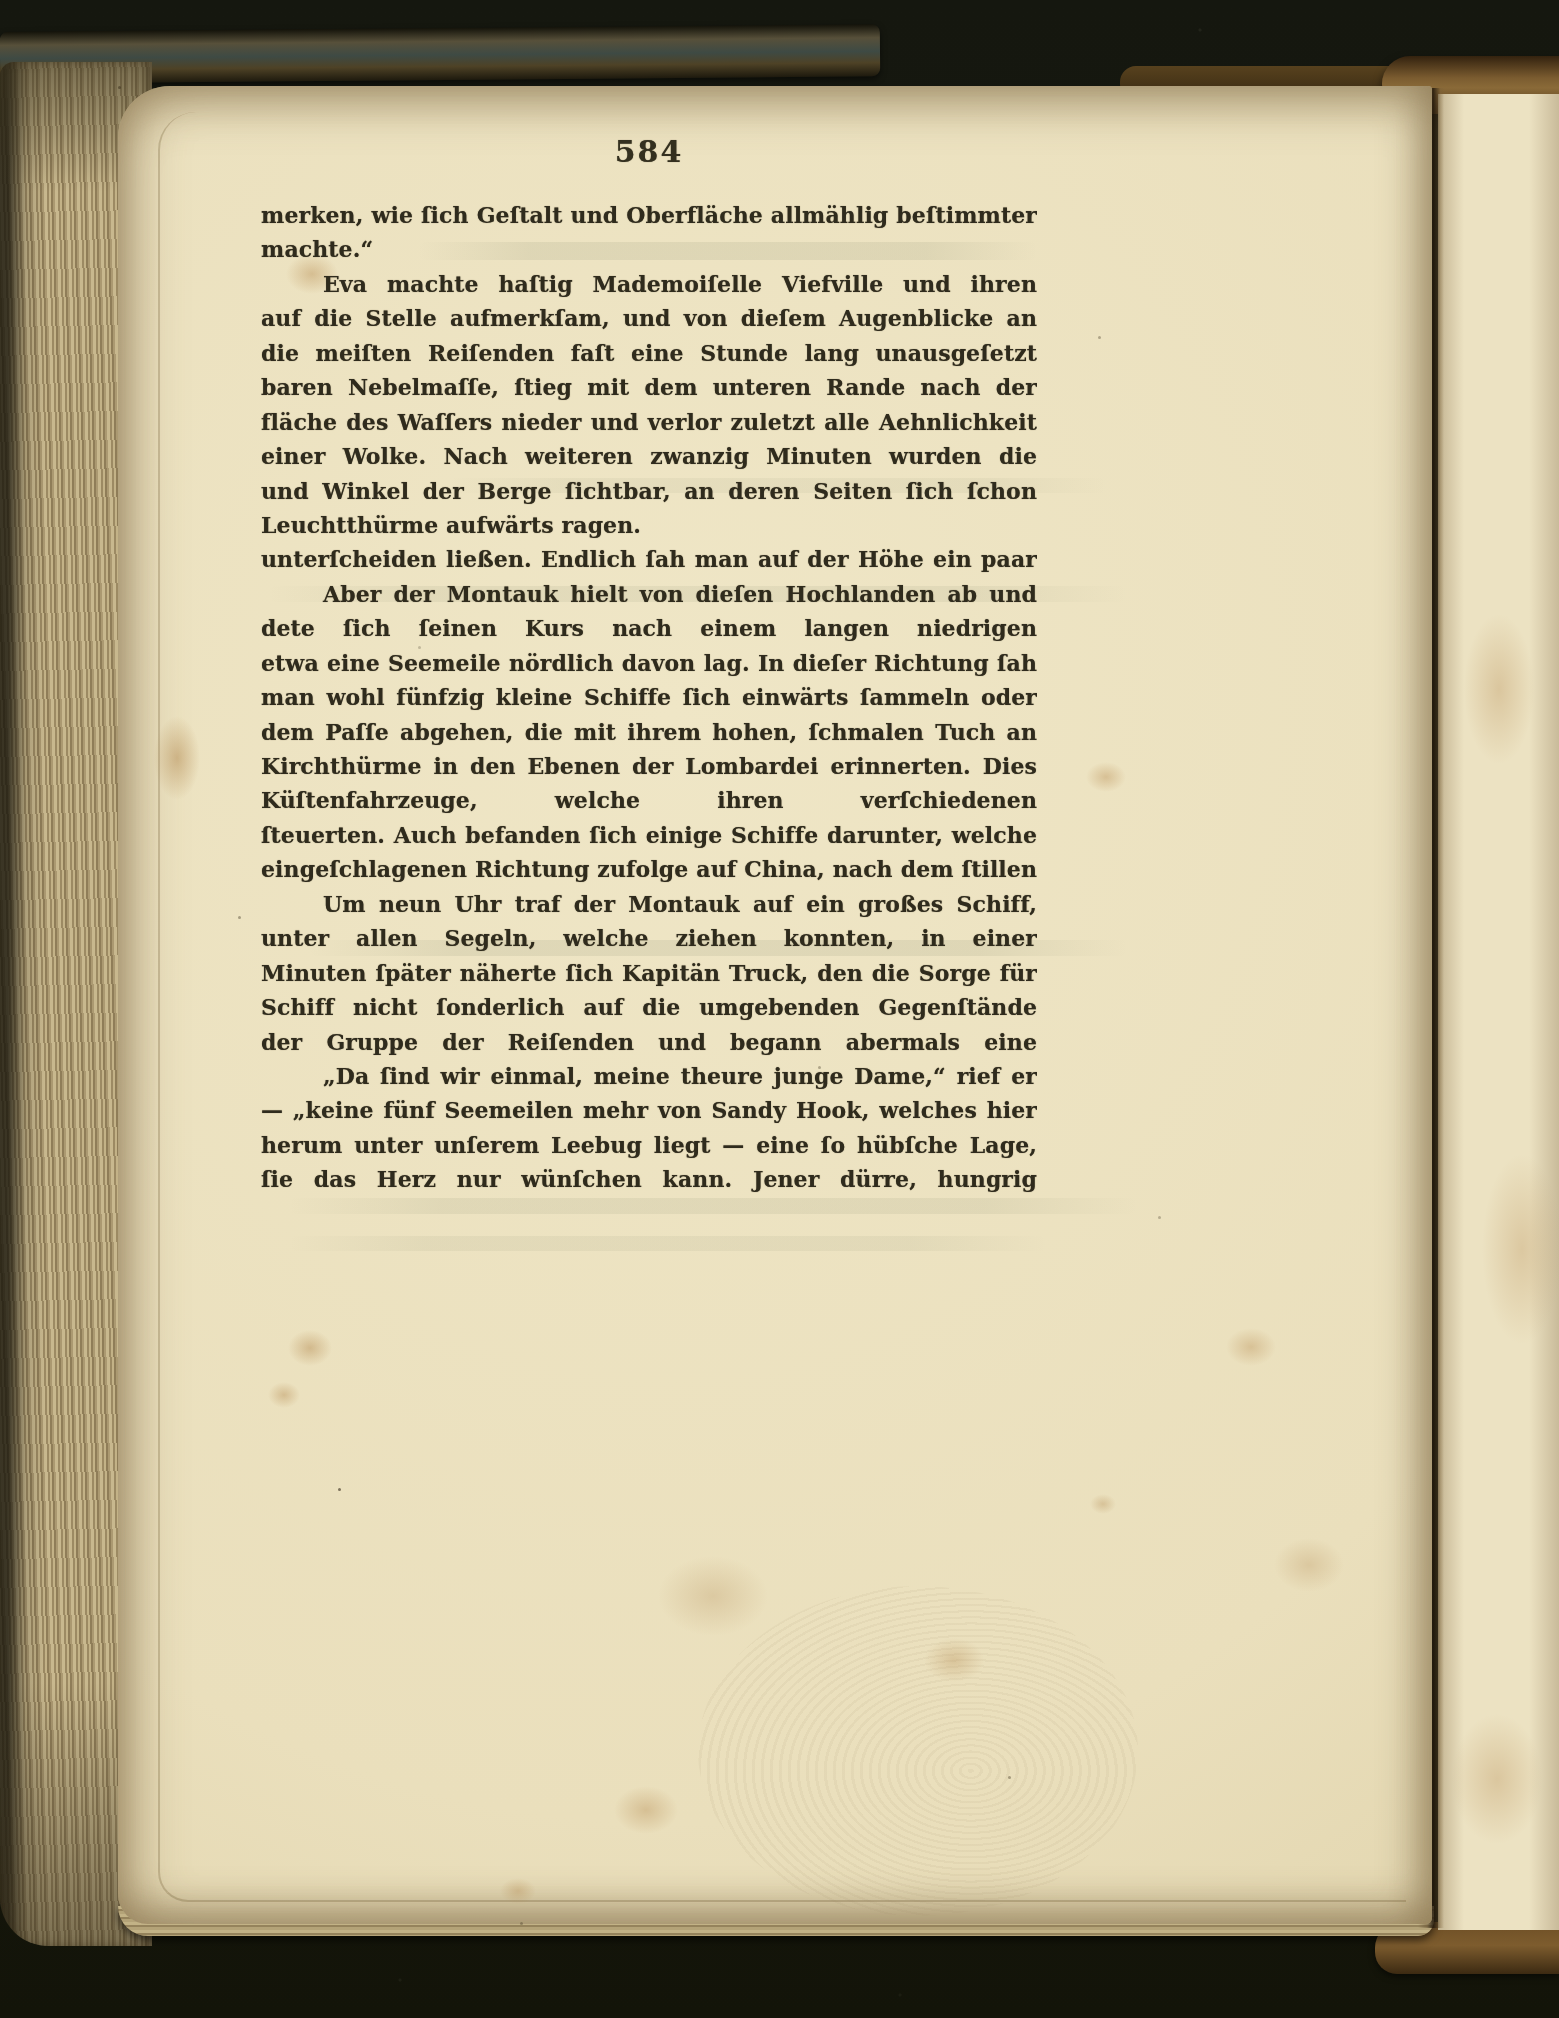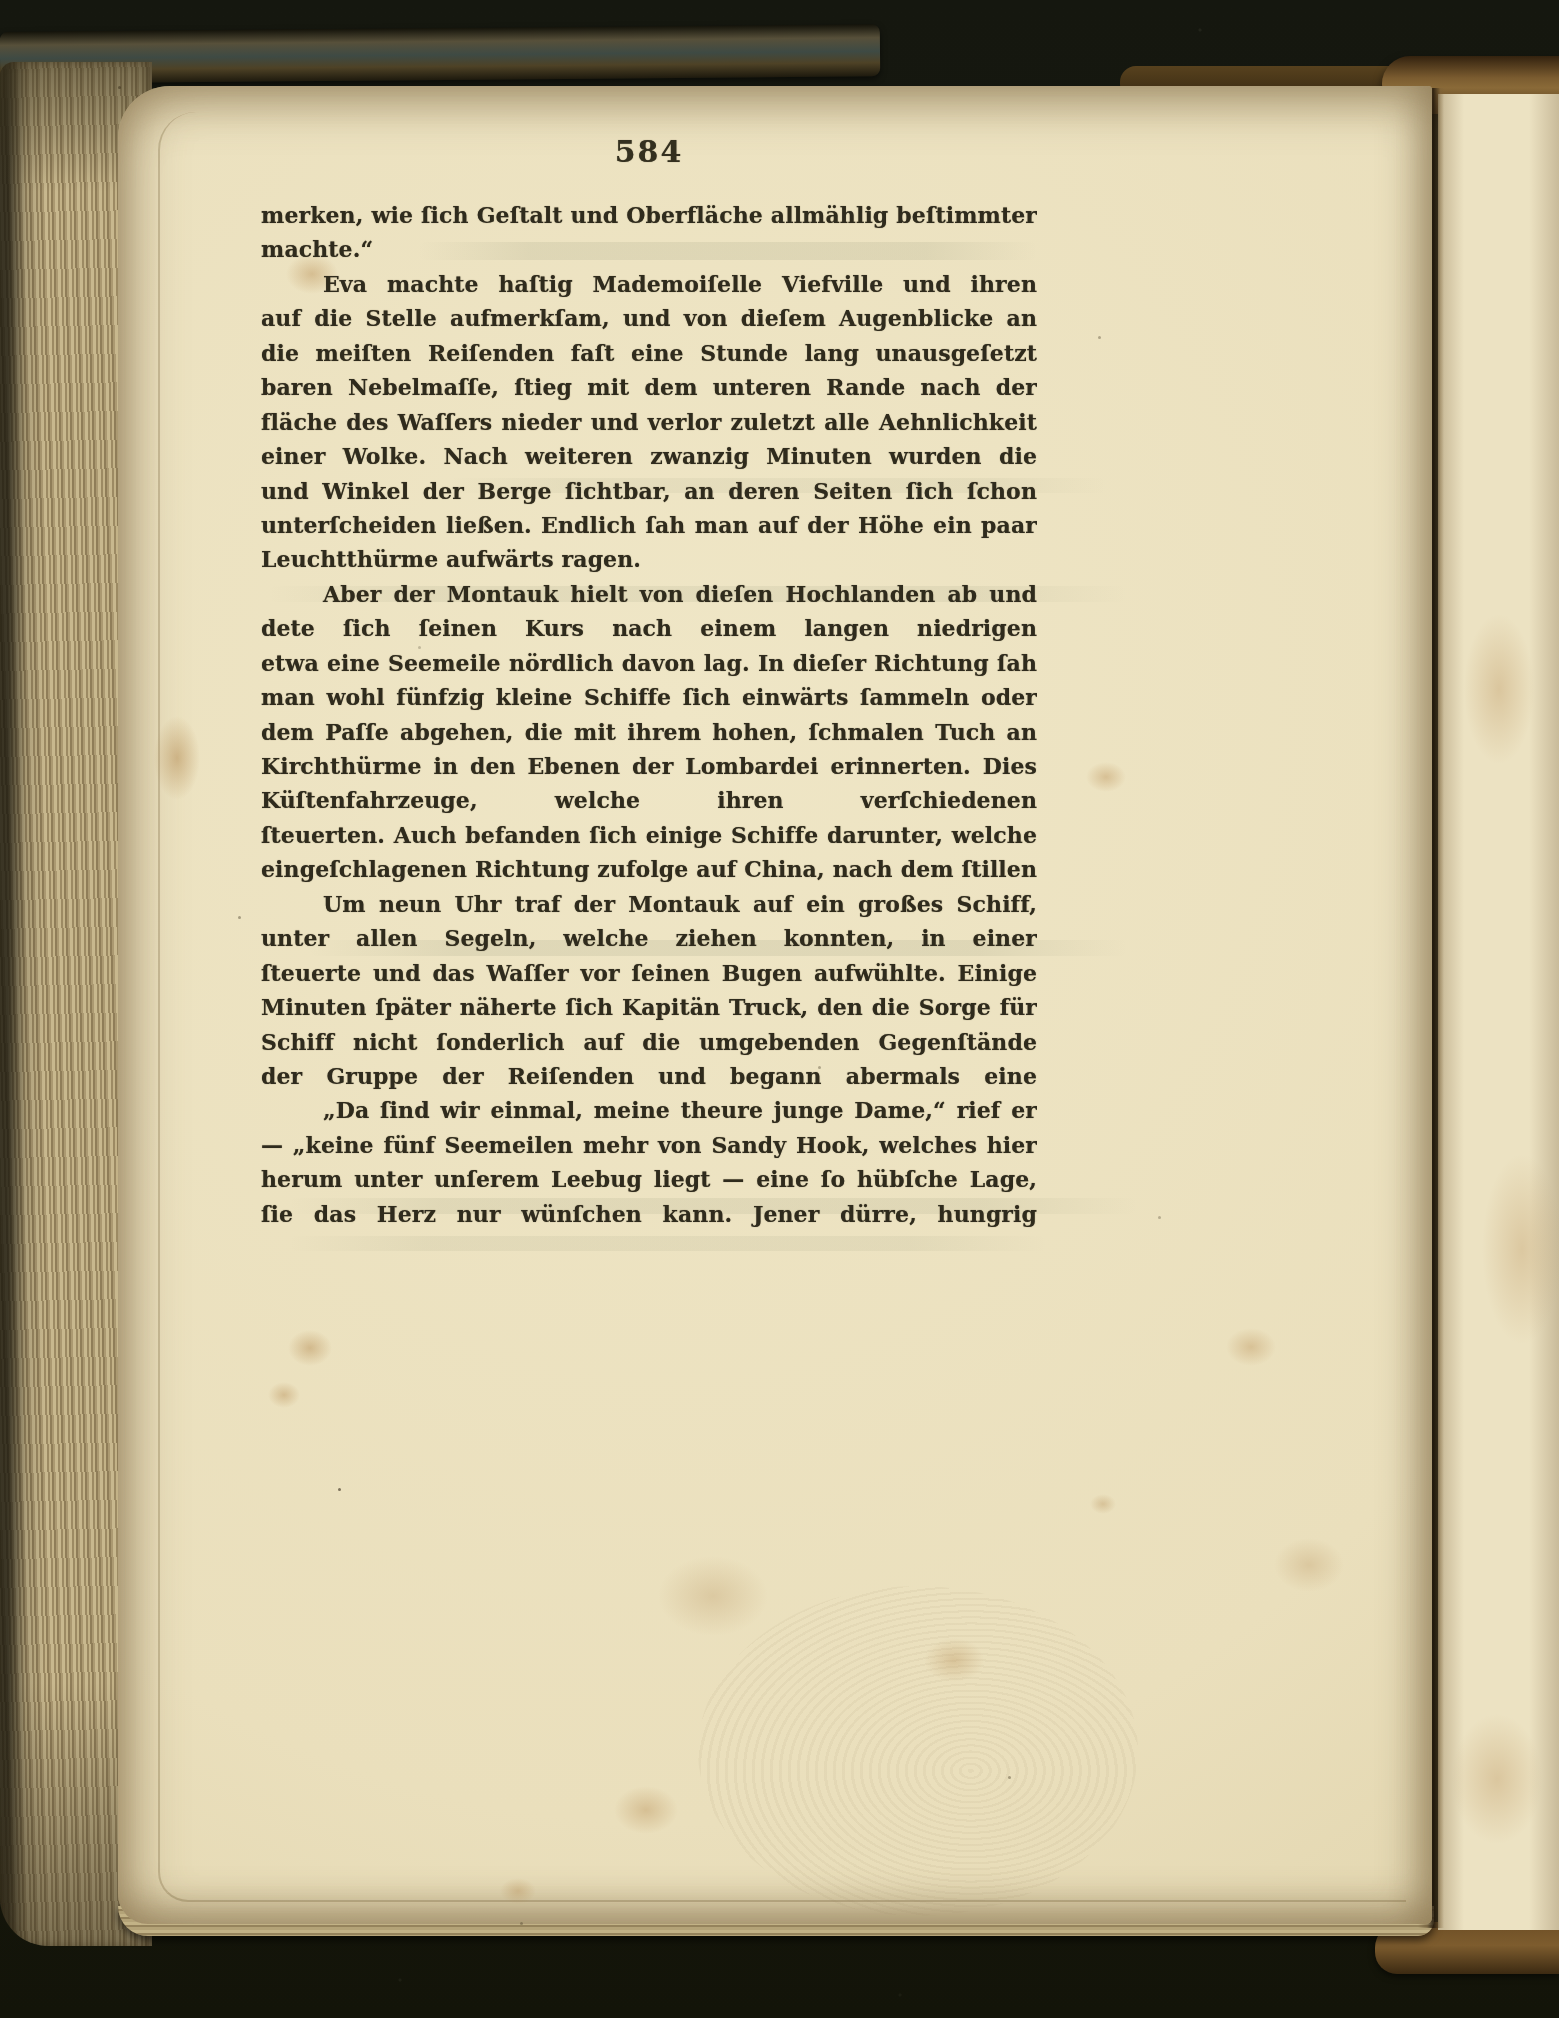--- a/index.html
+++ b/index.html
@@ -145,34 +145,33 @@
 
     <p class="line">merken, wie ſich Geſtalt und Oberfläche allmählig beſtimmter ent=</p>
         <p class="line last">machte.“</p>
         <p class="line indent">Eva machte haſtig Mademoiſelle Viefville und ihren Vater</p>
         <p class="line">auf die Stelle aufmerkſam, und von dieſem Augenblicke an ſchauten</p>
         <p class="line">die meiſten Reiſenden faſt eine Stunde lang unausgeſetzt darnach</p>
         <p class="line">baren Nebelmaſſe, ſtieg mit dem unteren Rande nach der Ober=</p>
         <p class="line">fläche des Waſſers nieder und verlor zuletzt alle Aehnlichkeit mit</p>
         <p class="line">einer Wolke. Nach weiteren zwanzig Minuten wurden die Umriſſe</p>
         <p class="line">und Winkel der Berge ſichtbar, an deren Seiten ſich ſchon Bäume</p>
+        <p class="line last">Leuchtthürme aufwärts ragen.</p>
         <p class="line">unterſcheiden ließen. Endlich ſah man auf der Höhe ein paar</p>
-        <p class="line last">Leuchtthürme aufwärts ragen.</p>
         <p class="line indent">Aber der Montauk hielt von dieſen Hochlanden ab und bil=</p>
         <p class="line">dete ſich ſeinen Kurs nach einem langen niedrigen Sandſtreifen, der</p>
         <p class="line">etwa eine Seemeile nördlich davon lag. In dieſer Richtung ſah</p>
         <p class="line">man wohl fünfzig kleine Schiffe ſich einwärts ſammeln oder von</p>
         <p class="line">dem Paſſe abgehen, die mit ihrem hohen, ſchmalen Tuch an die</p>
         <p class="line">Kirchthürme in den Ebenen der Lombardei erinnerten. Dies waren</p>
         <p class="line">Küſtenfahrzeuge, welche ihren verſchiedenen Beſtimmungsorten zu=</p>
         <p class="line">ſteuerten. Auch befanden ſich einige Schiffe darunter, welche der</p>
         <p class="line">eingeſchlagenen Richtung zufolge auf China, nach dem ſtillen Ocean</p>
         <p class="line indent">Um neun Uhr traf der Montauk auf ein großes Schiff, das</p>
         <p class="line">unter allen Segeln, welche ziehen konnten, in einer Bogenlinie</p>
-        <p class="line">ſteuerte und das Waſſer vor ſeinen Bugen aufwühlte. Einige</p>
         <p class="line">Minuten ſpäter näherte ſich Kapitän Truck, den die Sorge für ſein</p>
         <p class="line">Schiff nicht ſonderlich auf die umgebenden Gegenſtände achten ließ,</p>
         <p class="line">der Gruppe der Reiſenden und begann abermals eine Unterhaltung.</p>
         <p class="line indent">„Da ſind wir einmal, meine theure junge Dame,“ rief er</p>
         <p class="line">— „keine fünf Seemeilen mehr von Sandy Hook, welches hier</p>
         <p class="line">herum unter unſerem Leebug liegt — eine ſo hübſche Lage, wie</p>
         <p class="line">ſie das Herz nur wünſchen kann. Jener dürre, hungrig ausſehende</p>
       </div>
   </div>
 </div>

